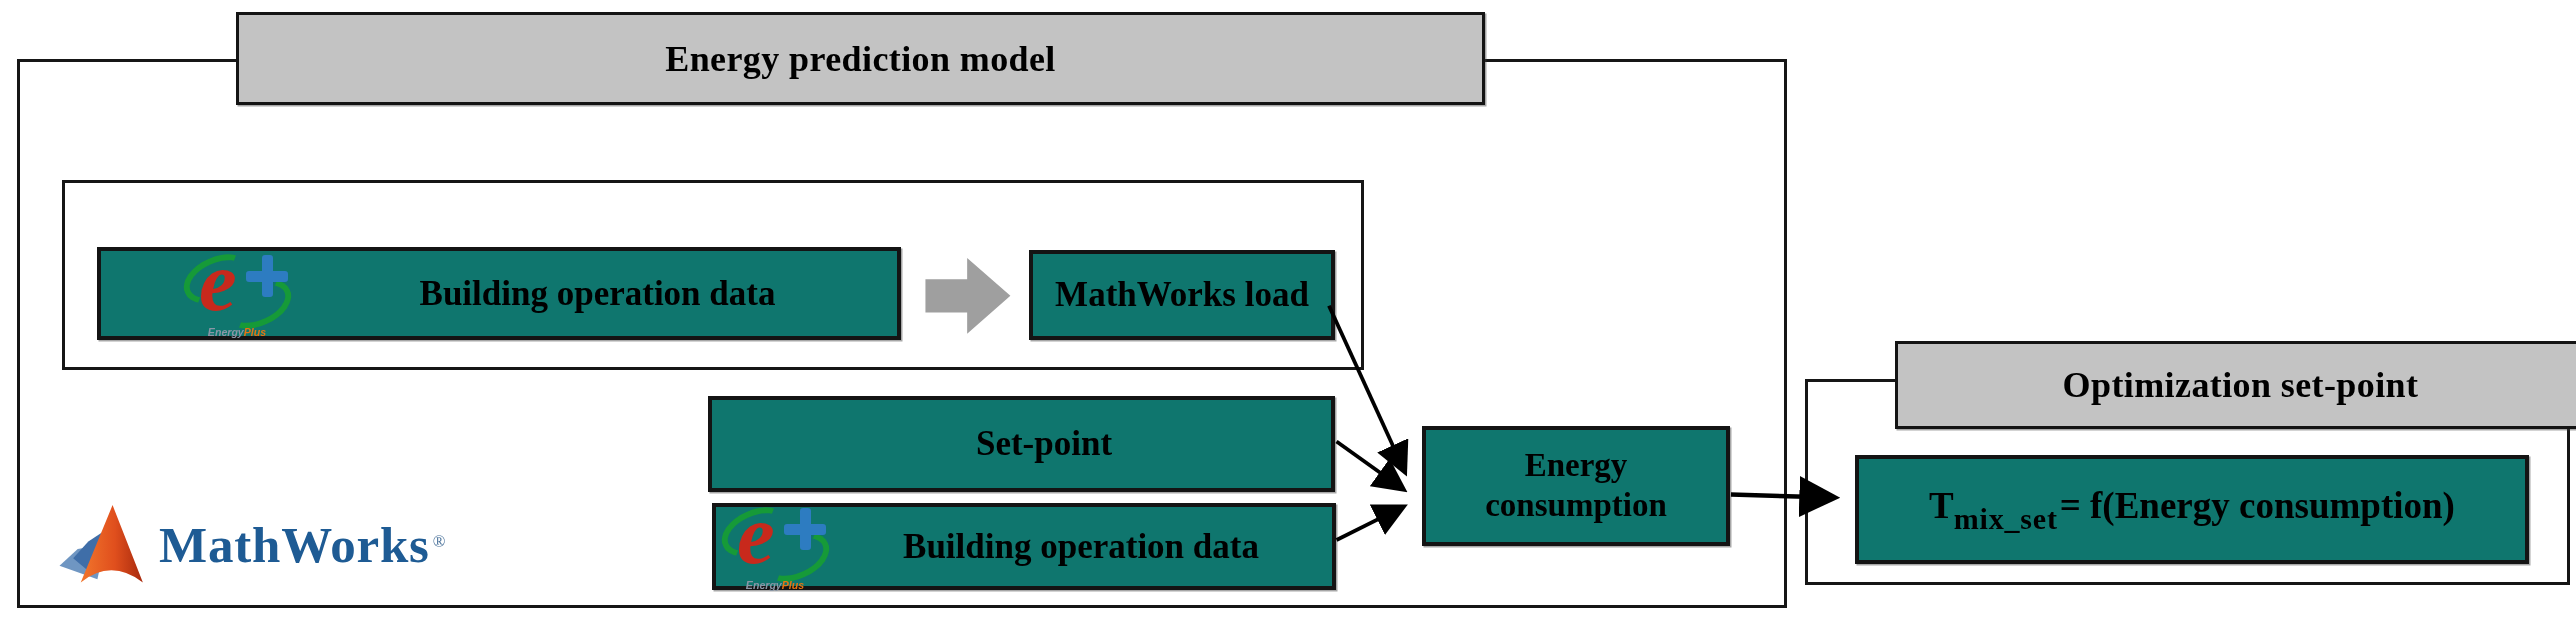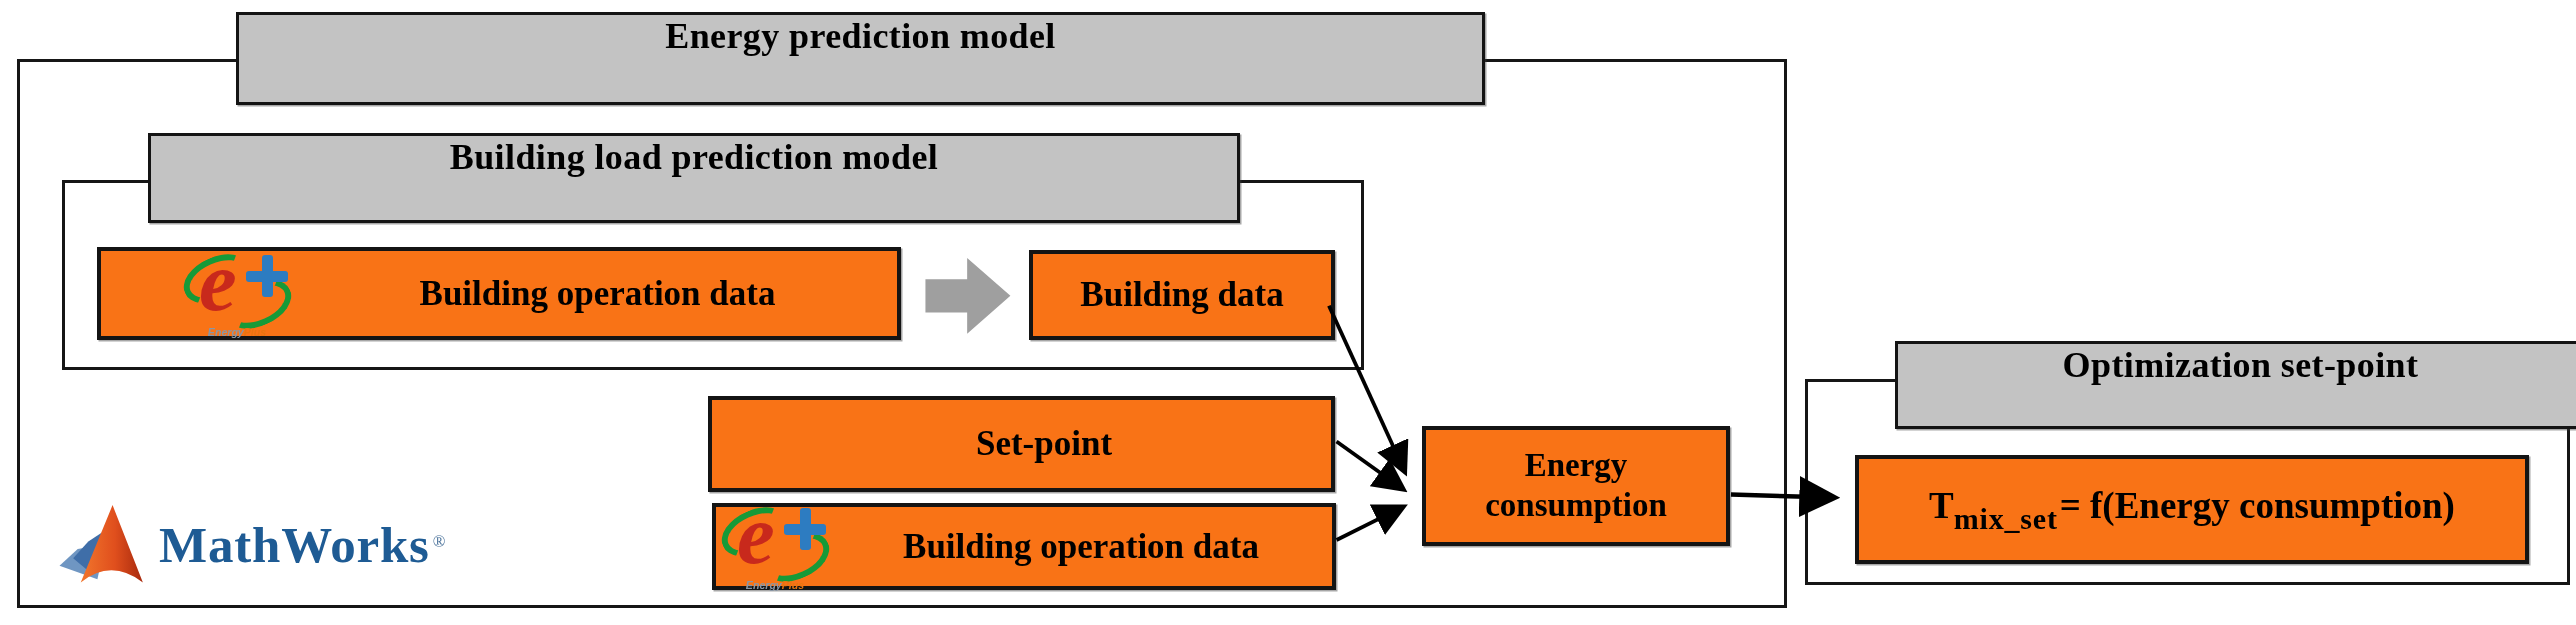--- a/index.html
+++ b/index.html
@@ -17,31 +17,31 @@
     background:transparent;
     box-sizing:border-box;
     z-index:1;
   }
   
   .titlebox{
     position:absolute;
     background:#c3c3c3;
     border:3.8px solid #141414;
     box-sizing:border-box;
-    display:flex;justify-content:center;
+    display:flex;align-items:center;justify-content:center;
     z-index:3;
     box-shadow:1.5px 1.5px 0 rgba(60,60,60,.45);
   }
   .titlebox span{
     font-weight:bold;font-size:36px;color:#000;letter-spacing:0.4px;white-space:nowrap;
   }
   
   .wbox{
     position:absolute;
-    background:#f97316;
+    background:#0f766e;
     border:4.6px solid #141414;
     box-sizing:border-box;
     display:flex;align-items:center;justify-content:center;
     z-index:2;
     box-shadow:1.5px 1.5px 0 rgba(60,60,60,.45);
   }
   .wbox .lbl{font-weight:bold;font-size:35px;color:#000;white-space:nowrap;}
   .wbox.with-logo{justify-content:center;}
   .ec-lines{text-align:center;font-weight:bold;font-size:33px;line-height:1.2;color:#000;}
   
@@ -93,33 +93,30 @@
 
 <div id="stage">
 
   <div class="frame" style="left:16.7px;top:59px;width:1770px;height:549px;"></div>
   <div class="frame" style="left:62px;top:180px;width:1302px;height:190px;"></div>
   <div class="frame" style="left:1805px;top:379px;width:765px;height:206px;"></div>
 
   <div class="titlebox" style="left:236px;top:12px;width:1249px;height:93px;">
     <span>Energy prediction model</span>
   </div>
-  <div class="titlebox" style="left:148px;top:133px;width:1092px;height:90px;">
-    <span>Building load prediction model</span>
-  </div>
   <div class="titlebox" style="left:1895px;top:341px;width:691px;height:88px;">
     <span>Optimization set-point</span>
   </div>
 
   <div class="wbox with-logo" style="left:97px;top:247px;width:804px;height:93px;padding-left:197px;">
     <span class="lbl">Building operation data</span>
   </div>
 
   <div class="wbox" style="left:1029px;top:250px;width:306px;height:90px;">
-    <span class="lbl">Building data</span>
+    <span class="lbl">MathWorks load</span>
   </div>
 
   <div class="wbox" style="left:708px;top:396px;width:627px;height:96px;padding-left:45px;">
     <span class="lbl">Set-point</span>
   </div>
 
   <div class="wbox with-logo" style="left:712px;top:503px;width:624px;height:87px;padding-left:114px;">
     <span class="lbl">Building operation data</span>
   </div>
 

